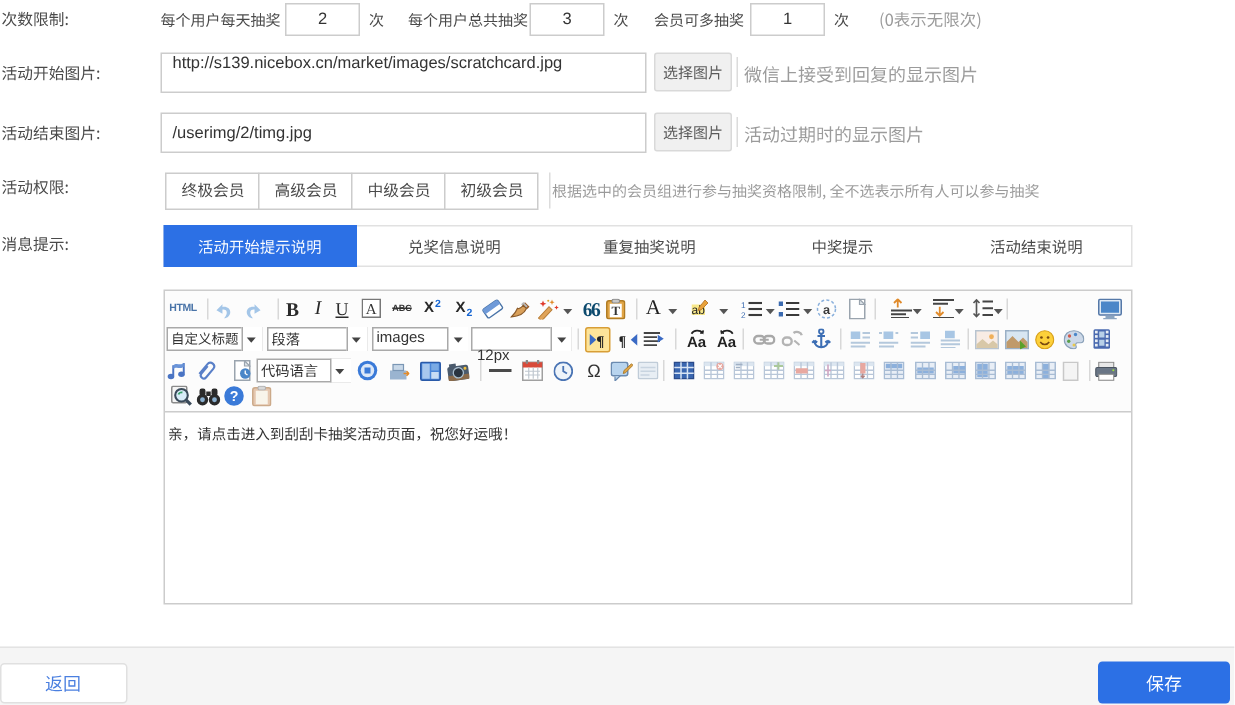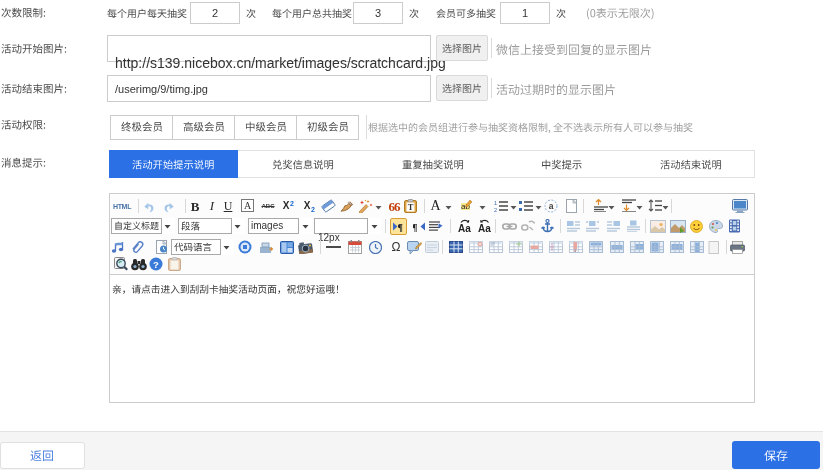--- a/index.html
+++ b/index.html
@@ -200,21 +200,21 @@
       <use href="#g6D3B" x="0.0"></use>
       <use href="#g52A8" x="12.0"></use>
       <use href="#g5F00" x="24.0"></use>
       <use href="#g59CB" x="36.0"></use>
       <use href="#g56FE" x="48.0"></use>
       <use href="#g7247" x="60.0"></use>
       <use href="#g003A" x="72.0"></use>
     </g>
   </svg>
 <div class="inp" style="left:107px;top:35px;width:324px;height:27px"></div>
-<div class="lat" style="left:115px;top:56px;color:#333;font-size:14px">http://s139.nicebox.cn/market/images/scratchcard.jpg</div>
+<div class="lat" style="left:115px;top:35px;color:#333;font-size:11px">http://s139.nicebox.cn/market/images/scratchcard.jpg</div>
 <div class="abs" style="left:436px;top:35px;width:52px;height:26px;background:#f0f0f0;border:1px solid #d9d9d9;border-radius:2px"></div>
 <svg style="position:absolute;left:442.0px;top:41.8px;overflow:visible" width="41" height="13">
     <g transform="scale(0.8333) translate(0,12.2)" fill="#5a5a5a">
       <use href="#g9009" x="0.0"></use>
       <use href="#g62E9" x="12.0"></use>
       <use href="#g56FE" x="24.0"></use>
       <use href="#g7247" x="36.0"></use>
     </g>
   </svg>
 <div class="sep" style="left:491px;top:38px;height:20px"></div>
@@ -240,21 +240,21 @@
       <use href="#g6D3B" x="0.0"></use>
       <use href="#g52A8" x="12.0"></use>
       <use href="#g7ED3" x="24.0"></use>
       <use href="#g675F" x="36.0"></use>
       <use href="#g56FE" x="48.0"></use>
       <use href="#g7247" x="60.0"></use>
       <use href="#g003A" x="72.0"></use>
     </g>
   </svg>
 <div class="inp" style="left:107px;top:75px;width:324px;height:27px"></div>
-<div class="lat" style="left:115px;top:82px;color:#333;font-size:11px">/userimg/9/timg.jpg</div>
+<div class="lat" style="left:115px;top:82px;color:#333;font-size:11px">/userimg/2/timg.jpg</div>
 <div class="abs" style="left:436px;top:75px;width:52px;height:26px;background:#f0f0f0;border:1px solid #d9d9d9;border-radius:2px"></div>
 <svg style="position:absolute;left:442.0px;top:81.8px;overflow:visible" width="41" height="13">
     <g transform="scale(0.8333) translate(0,12.2)" fill="#5a5a5a">
       <use href="#g9009" x="0.0"></use>
       <use href="#g62E9" x="12.0"></use>
       <use href="#g56FE" x="24.0"></use>
       <use href="#g7247" x="36.0"></use>
     </g>
   </svg>
 <div class="sep" style="left:491px;top:78px;height:20px"></div>
@@ -499,21 +499,21 @@
 <svg style="position:absolute;left:357.5px;top:198.5px" width="15" height="14" viewBox="0 0 15 14">
     <path d="M1 13 L8 5.5 L10 7.5 L3 15 Z" fill="#e0a45a" stroke="#b87c34" stroke-width="0.7"></path>
     <path d="M0 -2.2 L0.6 -0.6 L2.2 0 L0.6 0.6 L0 2.2 L-0.6 0.6 L-2.2 0 L-0.6 -0.6 Z" fill="#e03a2a" transform="translate(4,3.5)"></path>
     <path d="M0 -2.2 L0.6 -0.6 L2.2 0 L0.6 0.6 L0 2.2 L-0.6 0.6 L-2.2 0 L-0.6 -0.6 Z" fill="#e08a2a" transform="translate(10,2.5) scale(0.8)"></path>
     <path d="M0 -2.2 L0.6 -0.6 L2.2 0 L0.6 0.6 L0 2.2 L-0.6 0.6 L-2.2 0 L-0.6 -0.6 Z" fill="#e03a2a" transform="translate(13,6) scale(0.7)"></path>
     <circle cx="7.5" cy="1.5" r="0.7" fill="#e0a42a"></circle>
   </svg>
 <svg style="position:absolute;left:374.5px;top:205.0px" width="7" height="5" viewBox="0 0 7 5">
     <path d="M0.5 1 L6.5 1 L3.5 4.5 Z" fill="#555"></path>
   </svg>
-<div style="position:absolute;left:394px;top:205.5px;transform:translate(-50%,-50%);font-family:'Liberation Serif',serif;font-size:13px;color:#c2410c;line-height:1;font-weight:bold;letter-spacing:-1px;">66</div>
+<div style="position:absolute;left:394px;top:205.5px;transform:translate(-50%,-50%);font-family:'Liberation Serif',serif;font-size:13px;color:#0c4a6e;line-height:1;font-weight:bold;letter-spacing:-1px;">66</div>
 <svg style="position:absolute;left:403.5px;top:198.5px" width="13" height="14" viewBox="0 0 13 14">
     <rect x="0.5" y="1.5" width="12" height="12" rx="1.5" fill="#e0a445" stroke="#b07c24"></rect>
     <rect x="4" y="0.5" width="5" height="2.5" rx="1" fill="#c8c8c8" stroke="#888" stroke-width="0.7"></rect>
     <rect x="2.5" y="3.5" width="8" height="9" fill="#fff"></rect>
     <text x="6.5" y="11" font-family="Liberation Serif" font-size="8.5" font-weight="bold" fill="#333" text-anchor="middle">T</text>
   </svg>
 <div style="position:absolute;left:424px;top:198.5px;width:1px;height:14px;background:#d8d8d8"></div>
 <div style="position:absolute;left:435.5px;top:205.5px;transform:translate(-50%,-50%);font-family:'Liberation Serif',serif;font-size:14px;color:#222;line-height:1;">A</div>
 <svg style="position:absolute;left:444.5px;top:205.0px" width="7" height="5" viewBox="0 0 7 5">
     <path d="M0.5 1 L6.5 1 L3.5 4.5 Z" fill="#555"></path>

